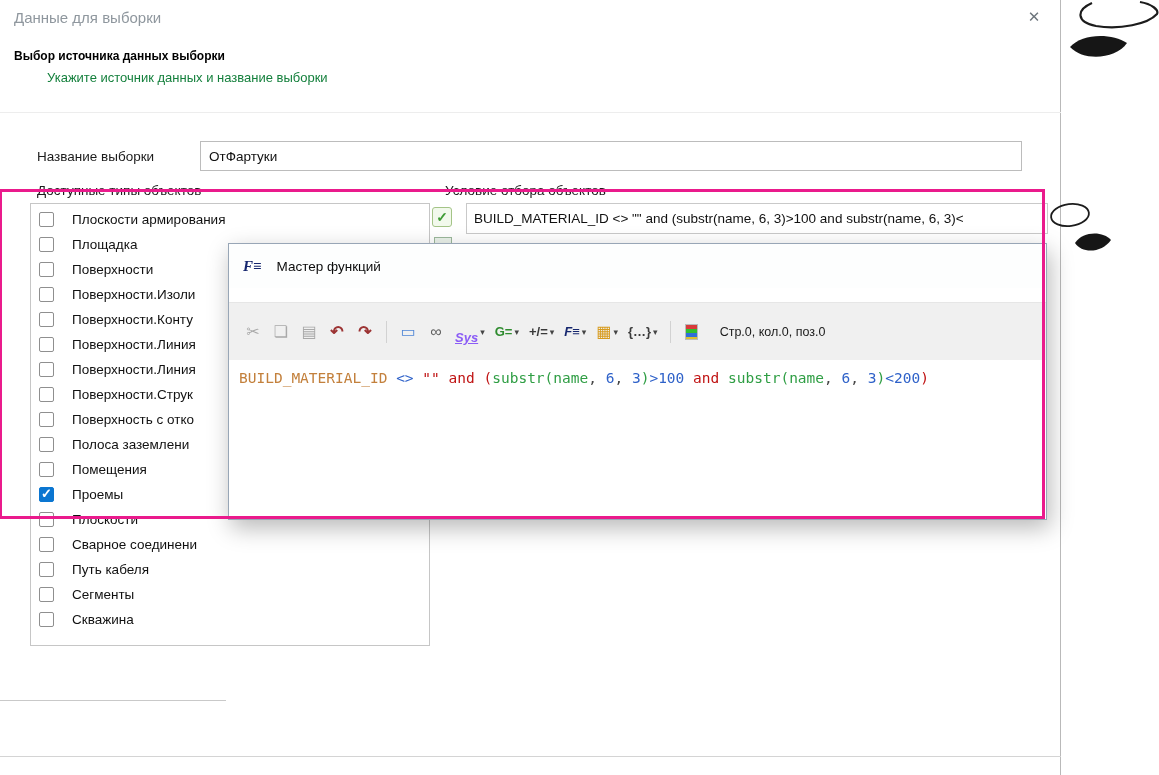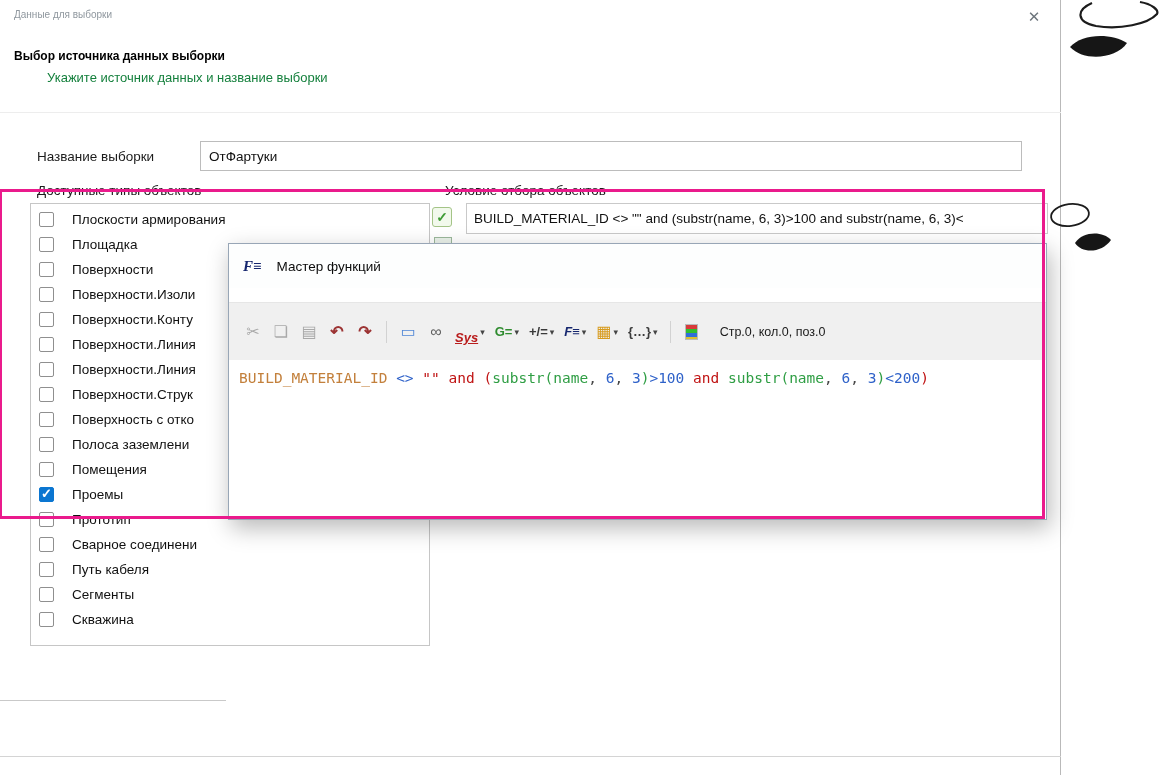--- a/index.html
+++ b/index.html
@@ -4,21 +4,21 @@
 <style>
   * { margin:0; padding:0; box-sizing:border-box; }
   body { background:#fff; }
   .stage { position:relative; width:1159px; height:775px; background:#ffffff;
            font-family:"Liberation Sans", sans-serif; overflow:hidden; }
 
   
   .dialog { position:absolute; left:0; top:0; width:1061px; height:775px;
             background:#ffffff; border-right:1px solid #b9b9b9; }
   .titlebar { position:absolute; left:0; top:0; width:100%; height:34px; background:#fff; }
-  .dlg-title { position:absolute; left:14px; top:9px; font-size:10px; color:#8f979e; }
+  .dlg-title { position:absolute; left:14px; top:9px; font-size:15px; color:#8f979e; }
   .close-btn { position:absolute; left:1020px; top:5px; width:28px; height:24px;
                text-align:center; line-height:24px; font-size:15px; color:#6d757c; cursor:pointer; }
   .h-title { position:absolute; left:14px; top:49px; font-size:12px; font-weight:bold; color:#000; }
   .h-sub   { position:absolute; left:47px; top:70px; font-size:13px; color:#15803d; }
   .hdr-divider { position:absolute; left:0; top:112px; width:1061px; height:1px; background:#ededed; }
 
   .name-label { position:absolute; left:37px; top:149px; font-size:13.5px; color:#1c1c1c; }
   .name-input { position:absolute; left:200px; top:141px; width:822px; height:30px;
                 border:1px solid #bcbcbc; font:13.5px "Liberation Sans",sans-serif;
                 padding:0 8px; color:#111; background:#fff; }
@@ -147,21 +147,21 @@
         <div class="lrow">
           <span class="cb"></span>
           <span class="lbl">Помещения</span>
         </div>
         <div class="lrow">
           <span class="cb checked"></span>
           <span class="lbl">Проемы</span>
         </div>
         <div class="lrow">
           <span class="cb"></span>
-          <span class="lbl">Прототип</span>
+          <span class="lbl">Плоскости</span>
         </div>
         <div class="lrow">
           <span class="cb"></span>
           <span class="lbl">Сварное соединени</span>
         </div>
         <div class="lrow">
           <span class="cb"></span>
           <span class="lbl">Путь кабеля</span>
         </div>
         <div class="lrow">
@@ -206,21 +206,21 @@
           <span class="tglyph" style="color: rgb(156, 51, 51); font-weight: bold;">↷</span>
         </span>
         <span class="tsep"></span>
         <span class="tool">
           <span class="tglyph" style="color: rgb(79, 134, 214);">▭</span>
         </span>
         <span class="tool">
           <span class="tglyph" style="color: rgb(95, 95, 95);">∞</span>
         </span>
         <span class="tool ttext">
-          <span class="tglyph" style="color: #b91c1c; font-style: italic; text-decoration: underline; margin-top: 12px;">Sys</span>
+          <span class="tglyph" style="color: #8b5cf6; font-style: italic; text-decoration: underline; margin-top: 12px;">Sys</span>
           <span class="dd">▾</span>
         </span>
         <span class="tool ttext">
           <span class="tglyph" style="color: rgb(46, 139, 46);">G=</span>
           <span class="dd">▾</span>
         </span>
         <span class="tool ttext">
           <span class="tglyph" style="color: rgb(58, 58, 58);">+/=</span>
           <span class="dd">▾</span>
         </span>

